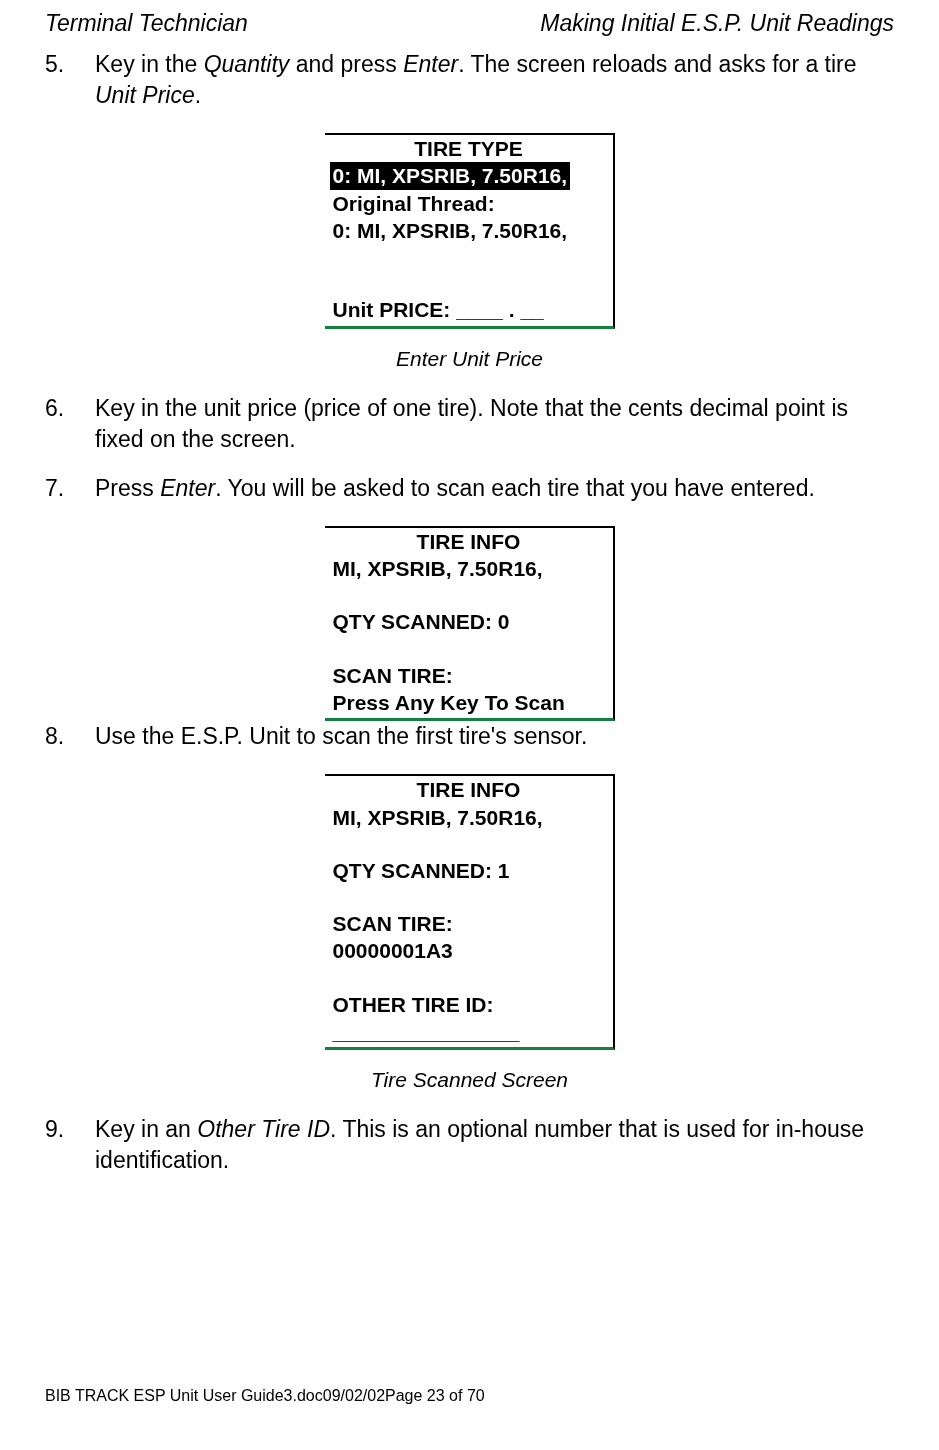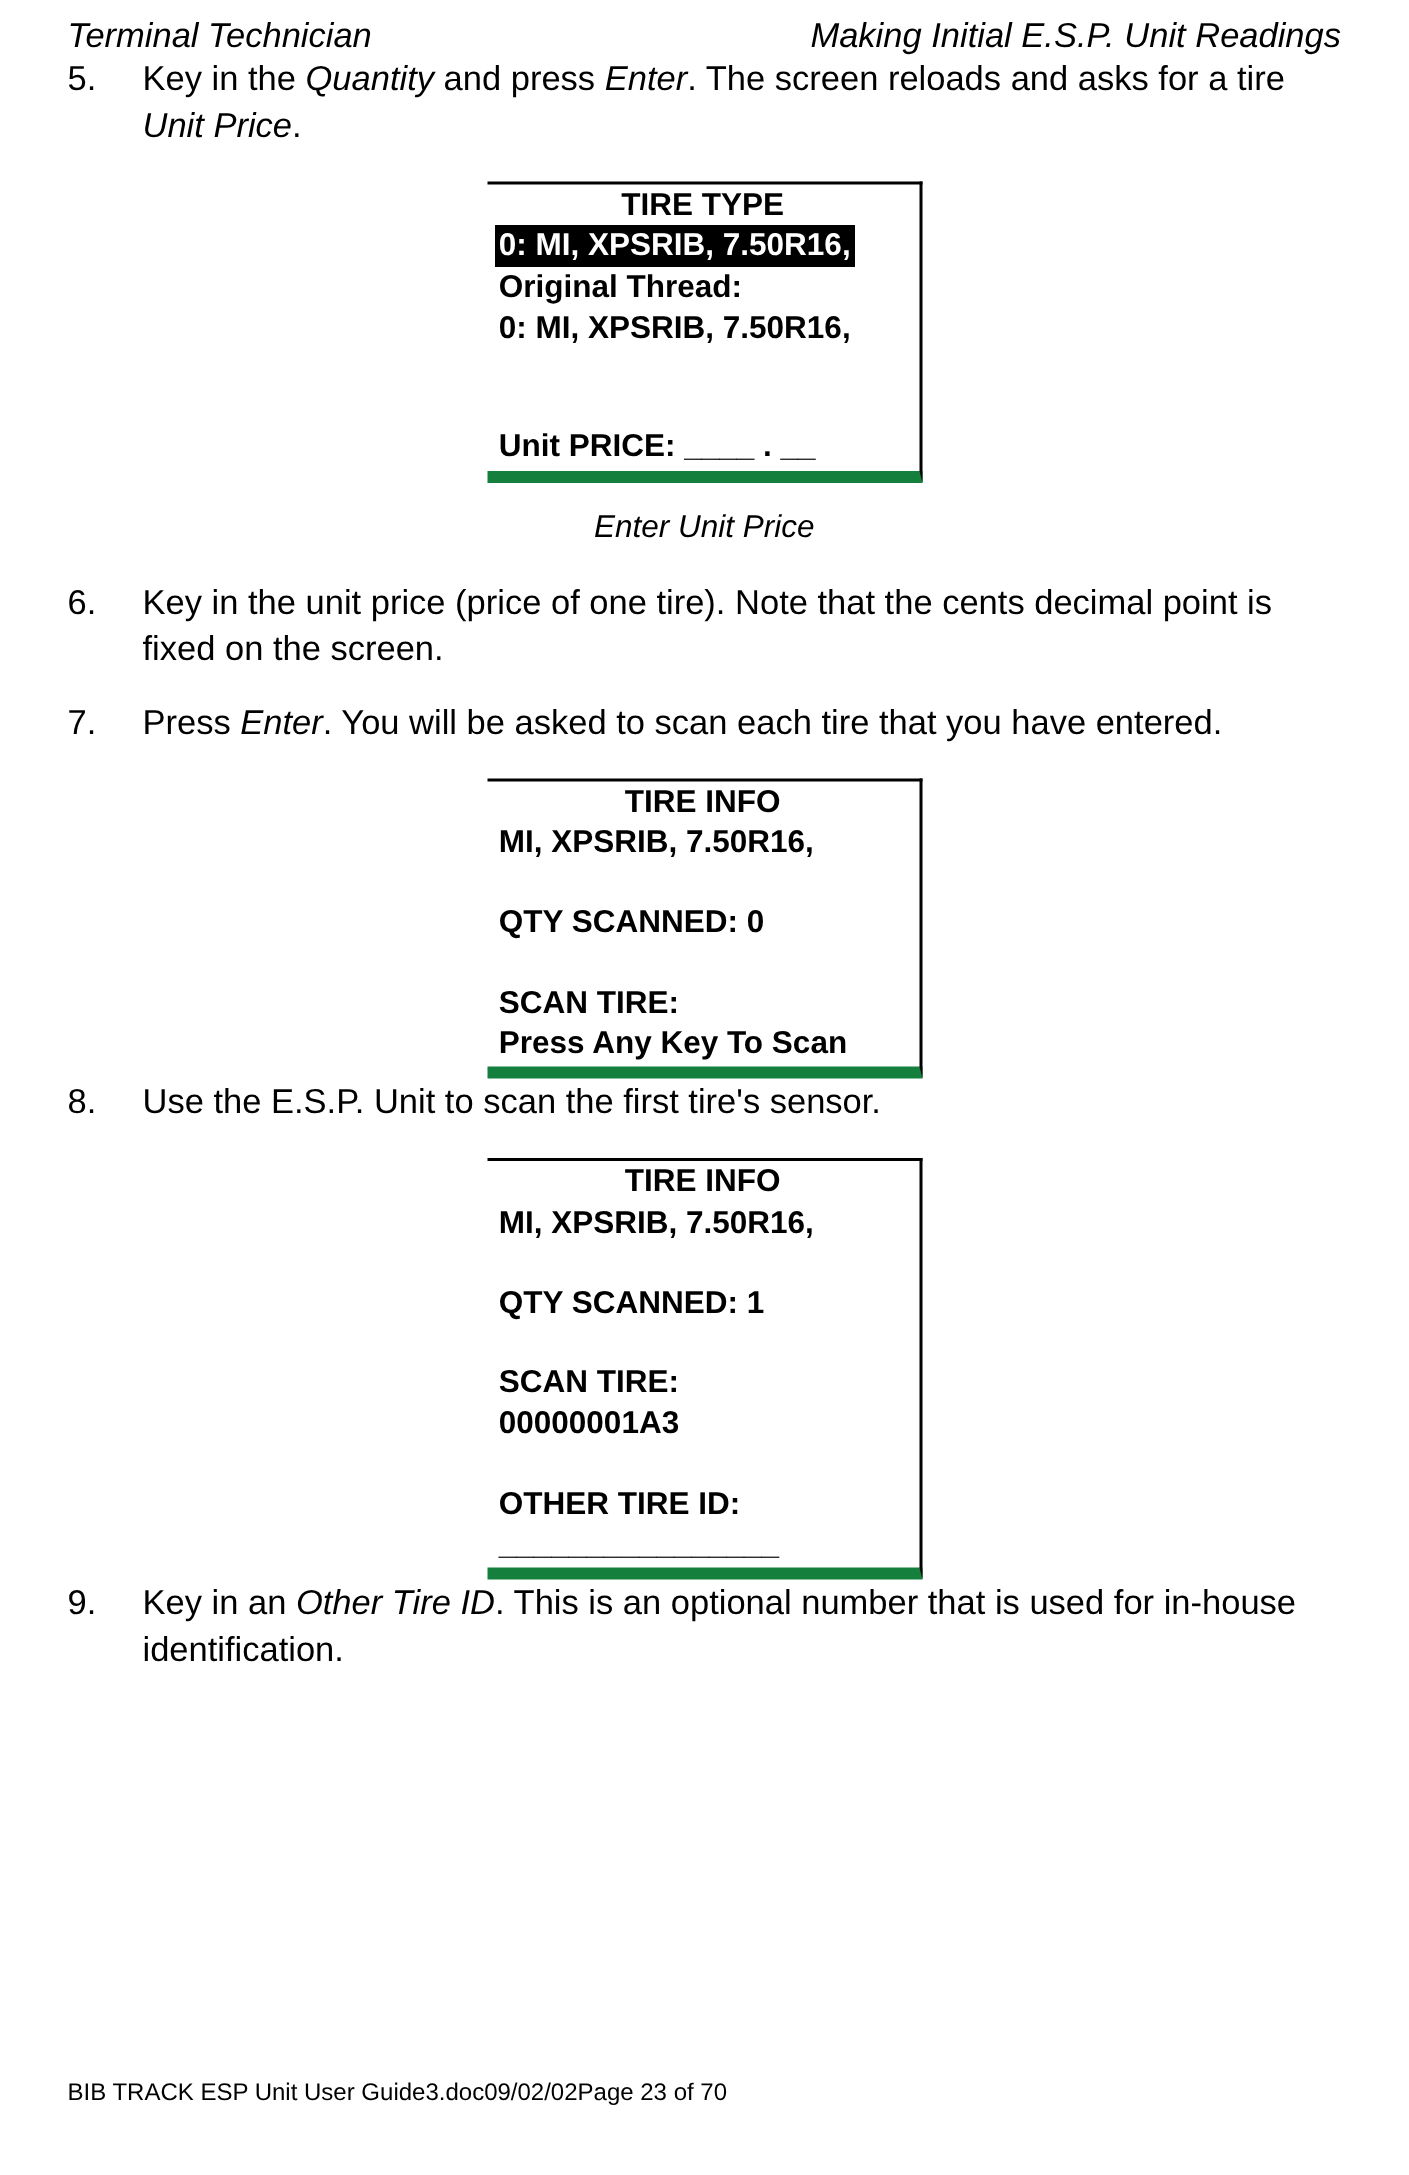--- a/index.html
+++ b/index.html
@@ -13,40 +13,41 @@
       width: 939px;
       height: 1450px;
       position: relative;
       padding: 10px 45px;
     }
     .header {
       display: flex;
       justify-content: space-between;
       font-style: italic;
       font-size: 23px;
+      margin-bottom: 12px;
     }
     .step {
       display: flex;
       font-size: 23px;
       margin-bottom: 18px;
       line-height: 1.35;
     }
     .step-num {
       width: 50px;
       flex-shrink: 0;
     }
     .step-text {
       flex: 1;
     }
     .italic {
       font-style: italic;
     }
     .screen-box {
       border-top: 2px solid black;
-      border-bottom: 8px solid #15803d;
+      border-bottom: 3px solid #15803d;
       border-right: 2px solid black;
       margin: 0 auto;
       width: 290px;
       font-weight: bold;
       font-size: 21px;
       line-height: 1.3;
       padding-bottom: 2px;
     }
     .screen-title {
       text-align: center;
@@ -148,20 +149,21 @@
     <div class="screen-line">MI, XPSRIB, 7.50R16,</div>
     <div class="blank"></div>
     <div class="screen-line">QTY SCANNED:  1</div>
     <div class="blank"></div>
     <div class="screen-line">SCAN TIRE:</div>
     <div class="screen-line">00000001A3</div>
     <div class="blank"></div>
     <div class="screen-line">OTHER TIRE ID:</div>
     <div class="screen-line">________________</div>
   </div>
+  <div class="screen-caption">Tire Scanned Screen</div>
 </div>
 
 <div class="step">
   <div class="step-num">9.</div>
   <div class="step-text">
     <span>Key in an </span><span class="italic">Other Tire ID</span><span>.  This is an optional number that is used for in-house identification.</span>
   </div>
 </div>
 
 <div class="footer">

